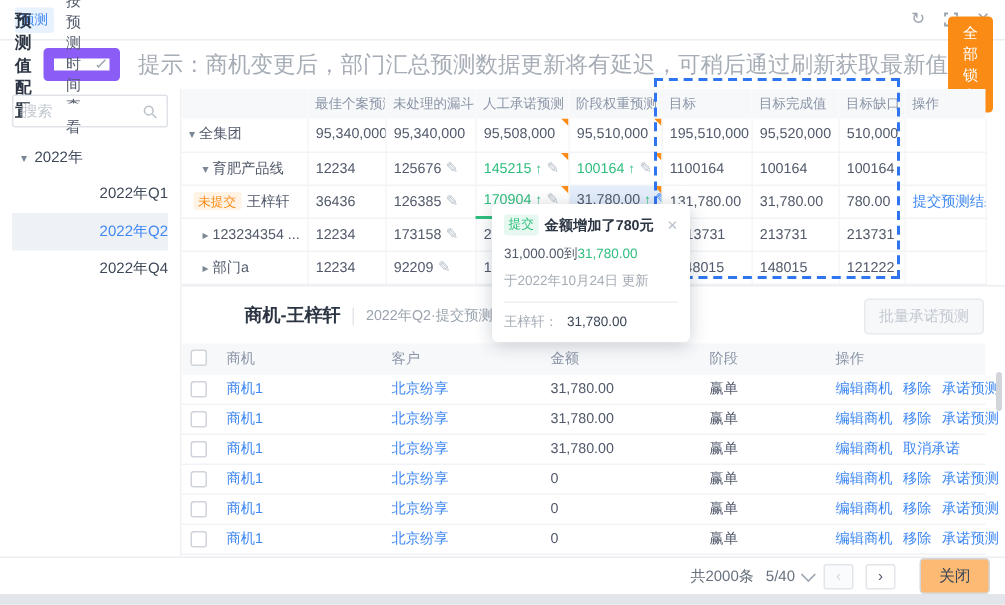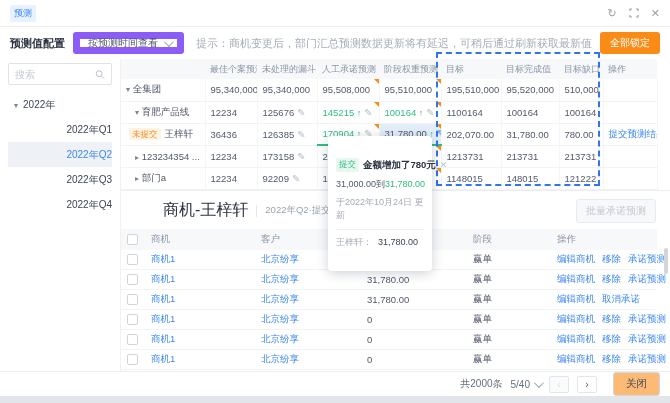--- a/index.html
+++ b/index.html
@@ -11,21 +11,21 @@
   .tag { font-size:9px; color:#3d87f2; background:#e8f1fe; border-radius:2px; padding:2px 4px; margin-right:7px; }
   .win-title { font-size:12px; font-weight:bold; color:#2b3442; }
   .win-icons { margin-left:auto; display:flex; align-items:center; gap:12px; color:#9aa3ad; }
   .win-icons span { font-size:11px; cursor:pointer; line-height:1; }
 
   
   .toolbar { height:32px; flex:0 0 32px; display:flex; align-items:center; padding:0 10px; }
   .cfg-title { font-size:11px; font-weight:bold; color:#2b3442; margin-right:8px; }
   .select { height:22px; border:7px solid #8b5cf6; border-radius:3px; display:flex; align-items:center; padding:0 6px 0 8px; font-size:10px; color:#51596a; gap:6px; background:#fff; }
   .chev { width:7px; height:7px; border-right:1px solid #9aa3ad; border-bottom:1px solid #9aa3ad; transform:rotate(45deg) translateY(-2px); }
-  .hint { font-size:11px; color:#a6adb6; margin-left:12px; white-space:nowrap; }
+  .hint { font-size:15px; color:#a6adb6; margin-left:12px; white-space:nowrap; }
   .btn-orange { margin-left:auto; background:#fa8c16; color:#fff; font-size:10px; border:none; border-radius:3px; padding:4px 10px; cursor:pointer; }
 
   
   .content { flex:1; display:flex; min-height:0; }
   .sidebar { width:120px; flex:0 0 120px; padding:4px 8px; }
   .search { height:22px; border:1px solid #dfe3e8; border-radius:2px; display:flex; align-items:center; padding:0 6px; }
   .search input { border:none; outline:none; width:80px; font-size:10px; color:#51596a; }
   .search input::placeholder { color:#c3c9d1; }
   .tree { margin-top:8px; font-size:10px; color:#3b4656; }
   .tree-root { display:flex; align-items:center; gap:5px; height:24px; padding-left:6px; cursor:pointer; }
@@ -45,36 +45,36 @@
   .up { color:#2fbe7e; }
   .arrow { color:#2fbe7e; font-size:9px; }
   .corner { position:absolute; top:0; right:0; width:0; height:0; border-top:5px solid #fa8c16; border-left:5px solid transparent; }
   .hl-cell { background:#e4eefb; }
   .green-under { border-bottom:2px solid #2fbe7e !important; }
   .badge-orange { font-size:8.5px; color:#fa8c16; background:#fff3e6; border-radius:2px; padding:1px 3px; margin-right:4px; }
   .link { color:#3d87f2; cursor:pointer; text-decoration:none; }
 
   
   .dash-box { position:absolute; left:436px; top:52px; width:164px; height:134px; border:2px dashed #2f74f0; z-index:5; pointer-events:none; }
-  .popup { position:absolute; left:328px; top:136px; width:104px; background:#fff; border-radius:4px; box-shadow:0 2px 12px rgba(20,35,60,.22); z-index:10; padding:22px 8px; font-size:9px; color:#51596a; }
+  .popup { position:absolute; left:328px; top:136px; width:132px; background:#fff; border-radius:4px; box-shadow:0 2px 12px rgba(20,35,60,.22); z-index:10; padding:7px 8px; font-size:9px; color:#51596a; }
   .popup-head { display:flex; align-items:center; gap:4px; }
   .badge-green { font-size:8.5px; color:#2fbe7e; background:#e6f8f0; border-radius:2px; padding:1px 3px; flex:0 0 auto; }
   .popup-title { font-size:9.5px; font-weight:bold; color:#2b3442; white-space:nowrap; }
   .popup-x { margin-left:auto; color:#b9c1ca; cursor:pointer; font-size:9px; }
   .popup-line { margin-top:6px; white-space:nowrap; }
   .popup-date { margin-top:5px; color:#a6adb6; }
   .popup-div { border-top:1px solid #eef0f2; margin:7px 0 6px; }
   .popup-label { color:#a6adb6; }
   .popup-adj { margin-top:5px; }
   .popup-adj b { color:#3b4656; font-weight:normal; margin-left:6px; }
 
   
   .opp { border-top:1px solid #ebedf0; margin-top:0; flex:1; }
   .opp-head { display:flex; align-items:center; padding:8px 14px 6px 14px; }
-  .opp-title { font-size:16px; font-weight:normal; color:#2b3442;padding-left:28px; }
+  .opp-title { font-size:12px; font-weight:bold; color:#2b3442;padding-left:28px; }
   .opp-sep { width:1px; height:12px; background:#e3e6ea; margin:0 8px; }
   .opp-meta { font-size:9.5px; color:#9aa3ad; }
   .btn-disabled { margin-left:auto; background:#f7f8fa; border:1px solid #e7eaee; color:#c3c9d1; font-size:10px; border-radius:3px; padding:4px 9px; }
   .otable th { background:#f7f8fa; font-weight:normal; font-size:9.5px; color:#8a94a6; text-align:left; height:21px; padding:0 6px; }
   .otable td { font-size:9.5px; color:#51596a; height:20px; padding:0 6px; border-bottom:1px solid #f1f3f5; white-space:nowrap; }
   .cb { width:11px; height:11px; border:1px solid #cfd4da; border-radius:2px; background:#fff; display:inline-block; vertical-align:middle; cursor:pointer; }
   .ops a { margin-right:7px; }
   .ops a:last-child { margin-right:0; }
 
   
@@ -125,21 +125,20 @@
             <path d="M8 8l3 3" stroke="#b8bfc7" stroke-width="1.2"></path>
           </svg>
       </div>
       <div class="tree">
         <div class="tree-root">
           <span class="caret">▾</span>
           <span>2022年</span>
         </div>
         <div class="tree-item">2022年Q1</div>
         <div class="tree-item sel">2022年Q2</div>
-        <div class="tree-item">2022年Q3</div>
         <div class="tree-item">2022年Q4</div>
       </div>
     </div>
 
     <div class="main">
       <table class="ftable">
         <colgroup>
             <col style="width:84px">
             <col style="width:52px">
             <col style="width:60px">
@@ -183,21 +182,21 @@
           <td>100164</td>
           <td>100164</td>
           <td></td>
         </tr>
         <tr>
           <td class="name-cell" style="padding-left:8px"><span class="badge-orange">未提交</span><span>王梓轩</span></td>
           <td>36436</td>
           <td><span>126385</span><span class="pencil">✎</span></td>
           <td class="green-under"><span class="up">170904</span> <span class="arrow">↑</span><span class="pencil">✎</span><span class="corner"></span></td>
           <td class="hl-cell green-under"><span>31,780.00</span> <span class="arrow">↑</span><span class="pencil blue">✎</span><span class="corner"></span></td>
-          <td>202,070.00</td>
+          <td>131,780.00</td>
           <td>31,780.00</td>
           <td>780.00</td>
           <td><a class="link">提交预测结果</a></td>
         </tr>
         <tr>
           <td class="name-cell" style="padding-left:14px"><span class="caret">▸</span> <span>123234354 ...</span></td>
           <td>12234</td>
           <td><span>173158</span><span class="pencil">✎</span></td>
           <td>21</td>
           <td>

